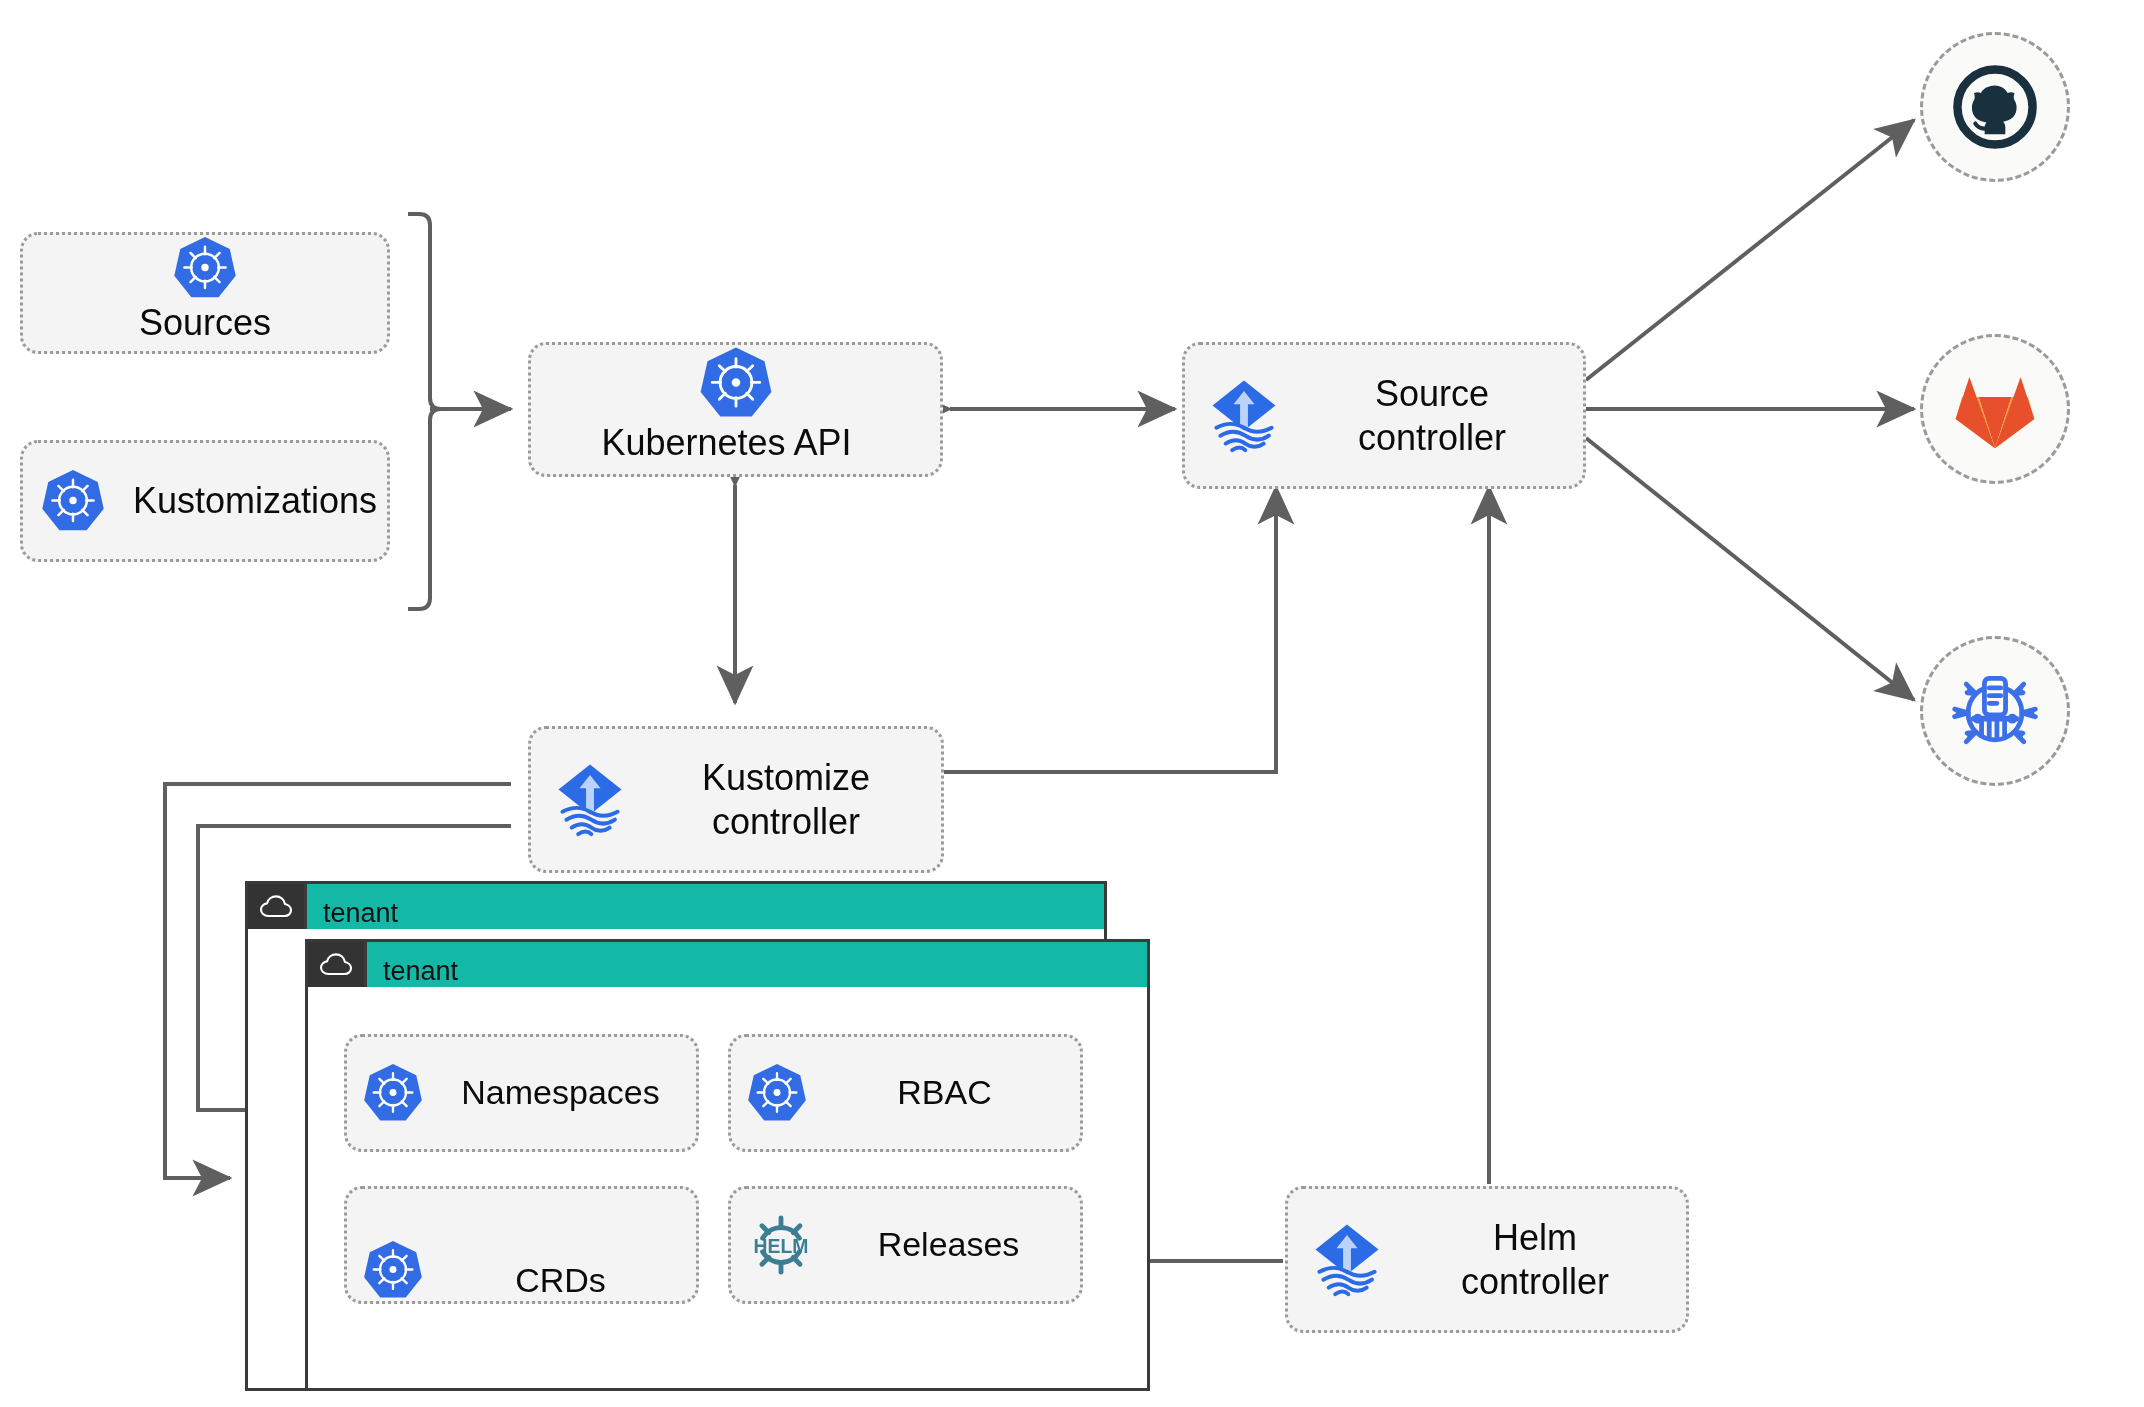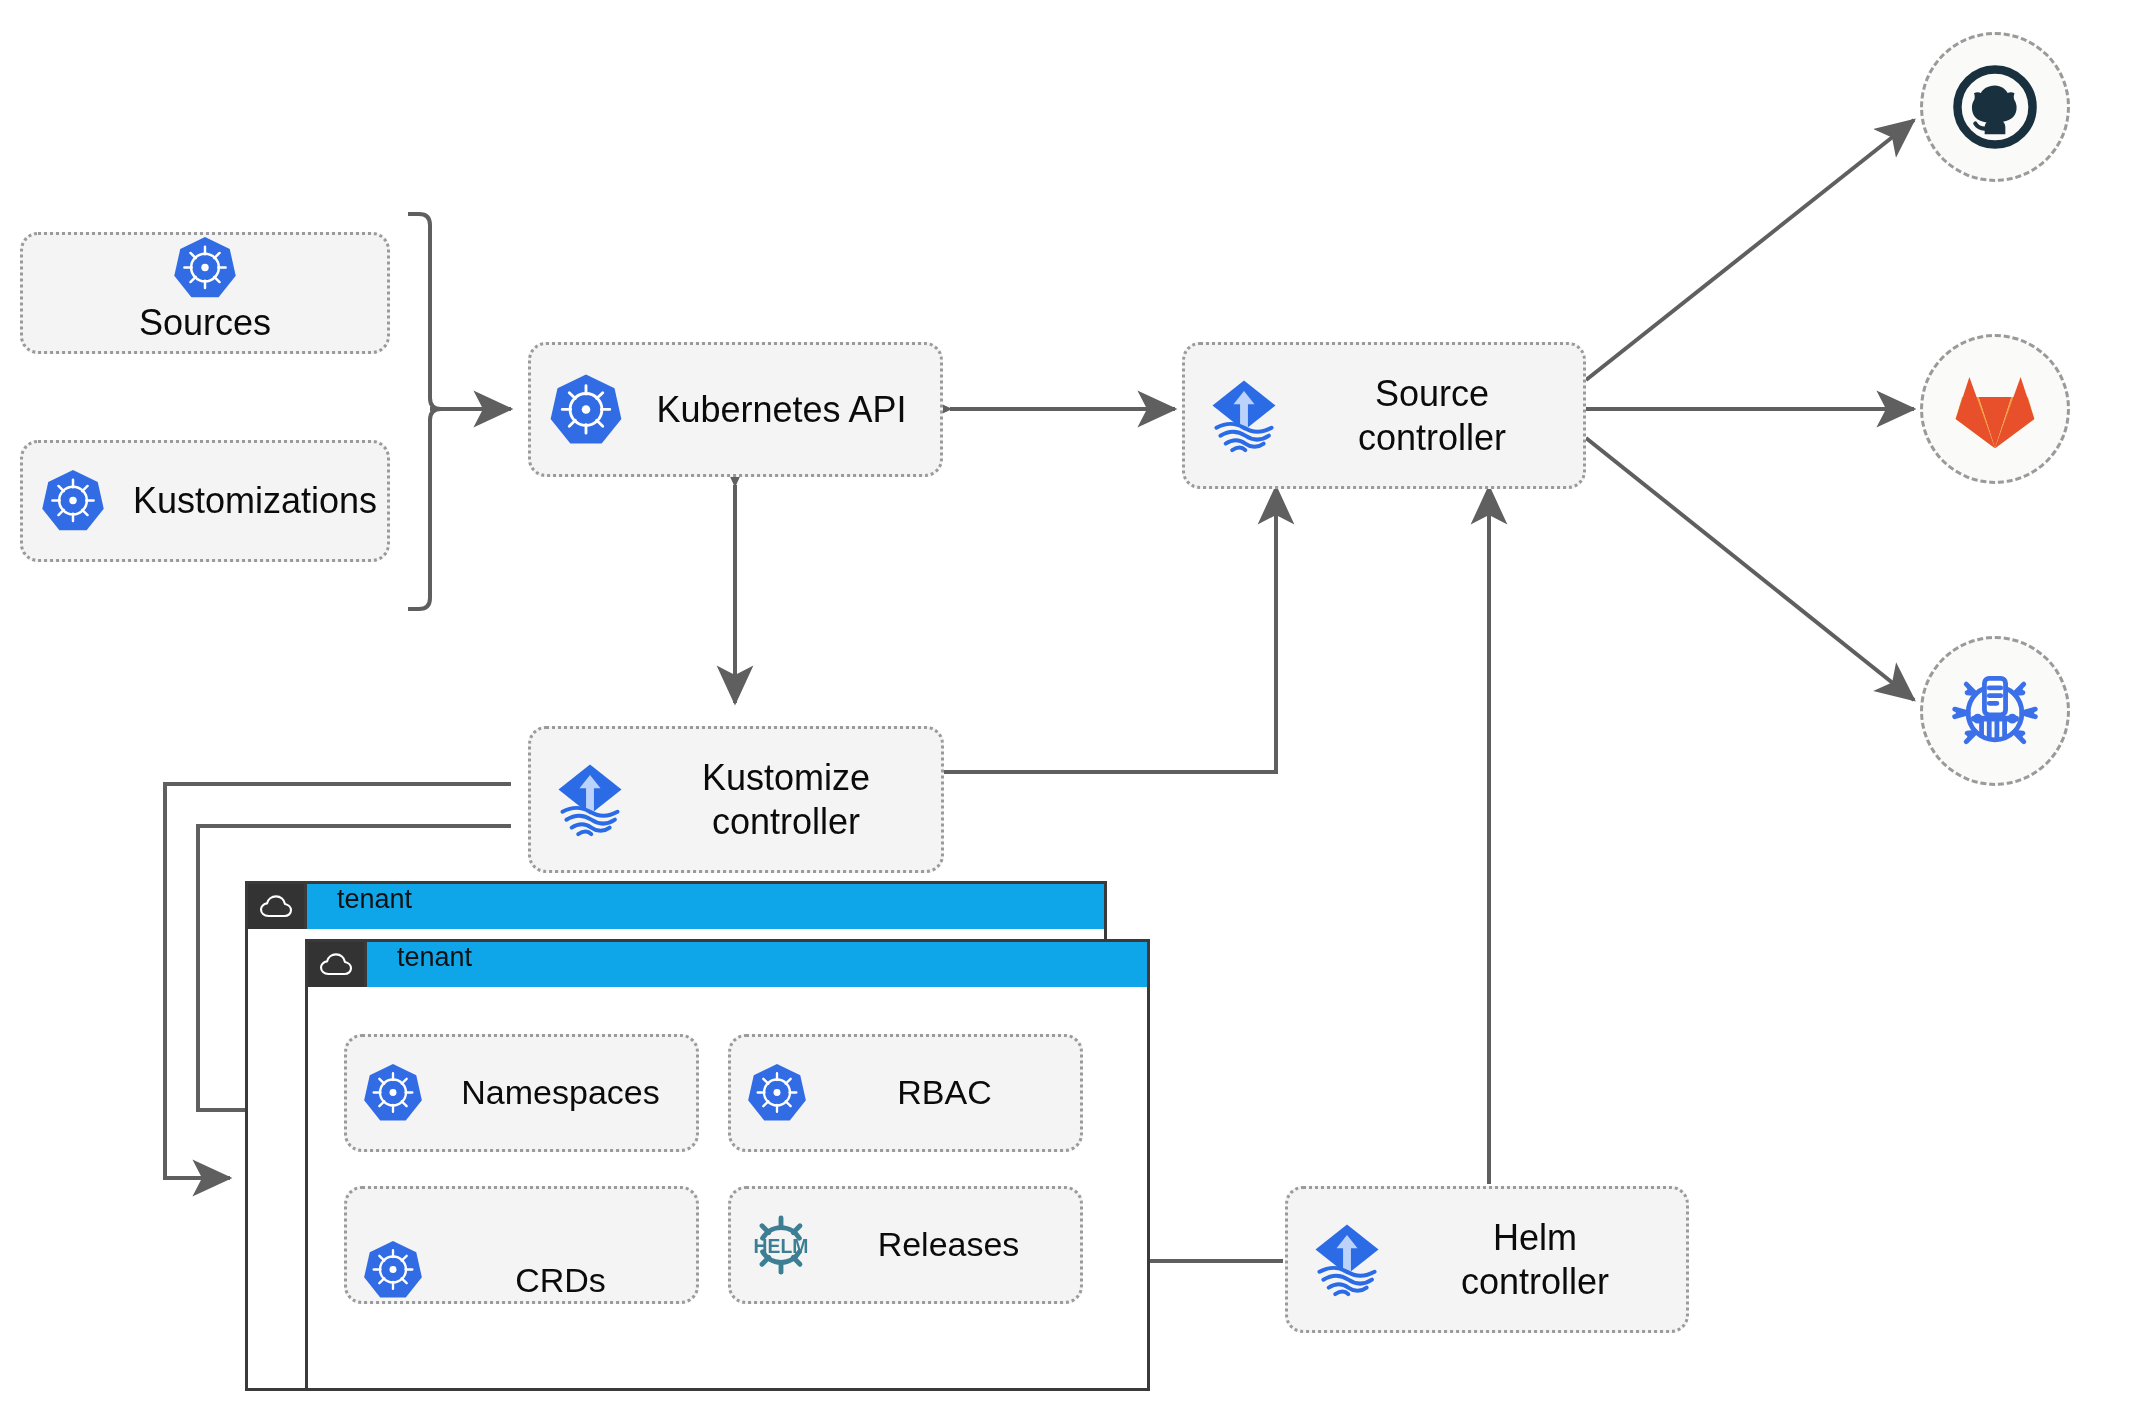--- a/index.html
+++ b/index.html
@@ -38,22 +38,22 @@
   .tenant .tbar{
     position:absolute;left:-3px;top:-48px;height:48px;
     display:flex;align-items:center;box-sizing:border-box;
   }
   .tenant .tico{
     width:62px;height:48px;background:#333333;
     display:flex;align-items:center;justify-content:center;flex:0 0 auto;
     border:3px solid #3a3a3a;border-bottom:none;box-sizing:border-box;
   }
   .tenant .tlabelwrap{
-    height:48px;display:flex;align-items:flex-start;padding:0 30px;
-    background:#0ea5e9;border:3px solid #3a3a3a;border-bottom:none;border-left:none;
+    height:48px;display:flex;align-items:flex-end;padding:0 16px;
+    background:#14b8a6;border:3px solid #3a3a3a;border-bottom:none;border-left:none;
     box-sizing:border-box;flex:1 1 auto;
   }
   .tenant .tlabel{font-size:27px;color:#111;font-family:"Liberation Sans",sans-serif;}
 
   .k8s-label{font-size:36px;}
   .big-label{font-size:36px;}
 </style>
 </head>
 <body>
 
@@ -117,21 +117,21 @@
           <circle cx="32" cy="31.5" r="13.4"></circle>
           <circle cx="32" cy="31.5" r="3.6" fill="#fff" stroke="none"></circle>
           <path d="M32 11.5 L32 18.6 M32 44.4 L32 51.5 M12 31.5 L19.1 31.5 M44.9 31.5 L52 31.5
                    M17.9 17.4 L23 22.4 M41 40.6 L46.1 45.6 M46.1 17.4 L41 22.4 M23 40.6 L17.9 45.6"></path>
         </g>
       </svg>
     </span>
     <span class="lbl k8s-label">Kustomizations</span>
   </div>
 
-  <div class="card" style="left:528px;top:342px;width:415px;height:135px;">
+  <div class="card" style="left:528px;top:342px;width:415px;height:135px;flex-direction:column;">
     <span class="ico" style="width:110px;">
       <svg width="76" height="76" viewBox="0 0 64 64">
         <path d="M32 2 L56 13.6 L61.8 39.5 L45.2 60.3 L18.8 60.3 L2.2 39.5 L8 13.6 Z" fill="#326CE5"></path>
         <g stroke="#fff" stroke-width="2.4" fill="none" stroke-linecap="round">
           <circle cx="32" cy="31.5" r="13.4"></circle>
           <circle cx="32" cy="31.5" r="3.6" fill="#fff" stroke="none"></circle>
           <path d="M32 11.5 L32 18.6 M32 44.4 L32 51.5 M12 31.5 L19.1 31.5 M44.9 31.5 L52 31.5
                    M17.9 17.4 L23 22.4 M41 40.6 L46.1 45.6 M46.1 17.4 L41 22.4 M23 40.6 L17.9 45.6"></path>
         </g>
       </svg>

